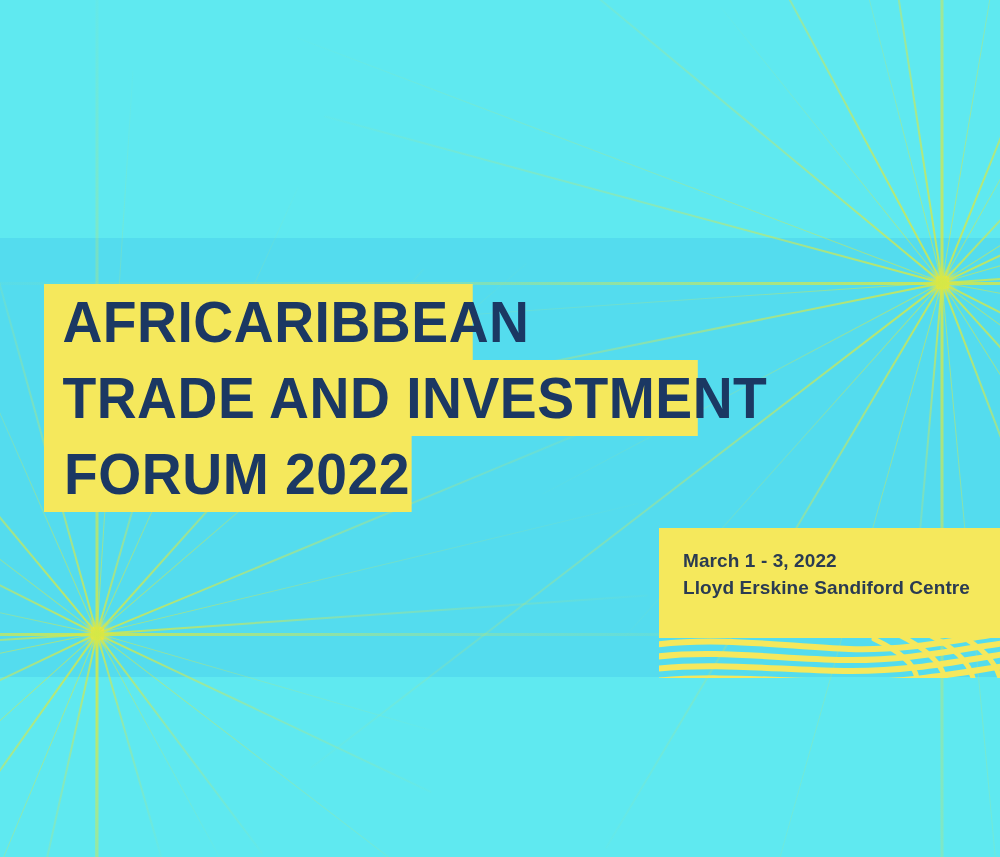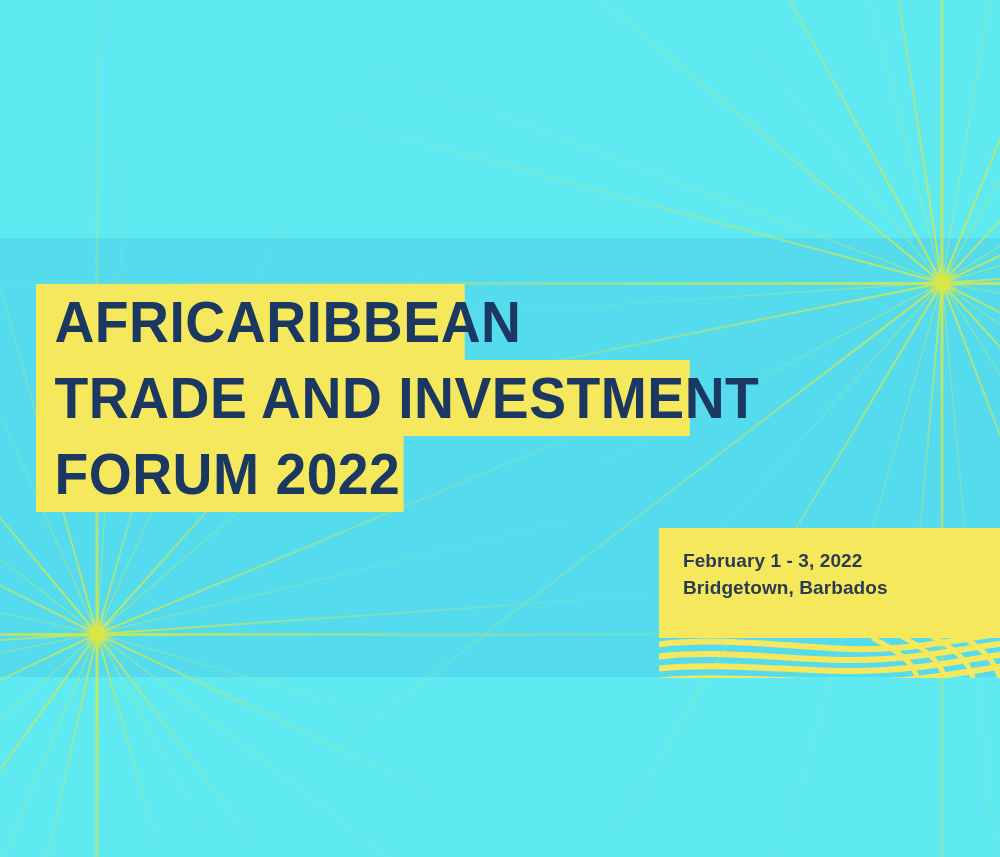--- a/index.html
+++ b/index.html
@@ -60,22 +60,23 @@
     width: 13px; height: 13px;
     left: -6px; top: -6px;
     background: #F2E23E;
     border-radius: 2px;
     box-shadow: 0 0 9px 4px rgba(236,229,90,0.75);
   }
 
   
   .title-stack {
     position: absolute;
-    left: 36px;
+    left: 44px;
     top: 284px;
+    text-align: center;
   }
   .title-line {
     background: #F5E85C;
     color: #1B3863;
     font-family: "Liberation Sans Narrow", "Liberation Sans", sans-serif;
     font-weight: 700;
     font-stretch: condensed;
     letter-spacing: 0.5px;
     white-space: nowrap;
     display: block;
@@ -243,22 +244,22 @@
     </div>
 
   <div class="title-stack">
     <span class="title-line tl1">AFRICARIBBEAN</span>
     <span class="title-line tl2">TRADE AND INVESTMENT</span>
     <span class="title-line tl3">FORUM 2022</span>
   </div>
 
 
   <div class="date-box">
-    <span class="date-line">February 1 - 3, 2022</span>
-    <span class="date-line">Bridgetown, Barbados</span>
+    <span class="date-line">March 1 - 3, 2022</span>
+    <span class="date-line">Lloyd Erskine Sandiford Centre</span>
   </div>
 
   <div class="wave-strip">
     <svg width="341" height="41" viewBox="0 0 341 41" xmlns="http://www.w3.org/2000/svg" aria-hidden="true">
       <g fill="none" stroke="#F5E85C" stroke-width="6" stroke-linecap="round">
         <path d="M-5,8 C60,-1 130,10 190,12 C250,14 300,2 346,-4"></path>
         <path d="M-5,20 C55,12 120,22 185,23 C250,24 300,12 346,6"></path>
         <path d="M-5,32 C55,25 120,33 185,34 C250,35 300,24 346,17"></path>
         <path d="M-5,44 C55,38 120,44 185,45 C250,46 300,36 346,29"></path>
       </g>

